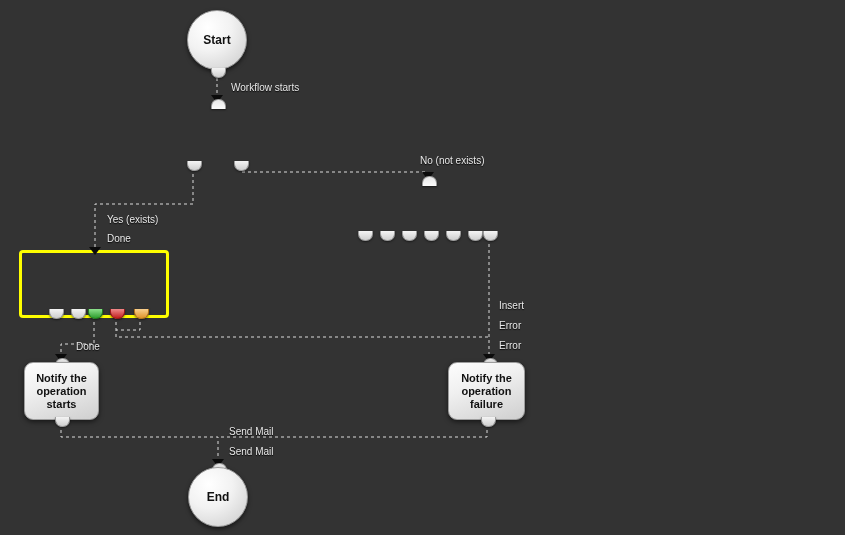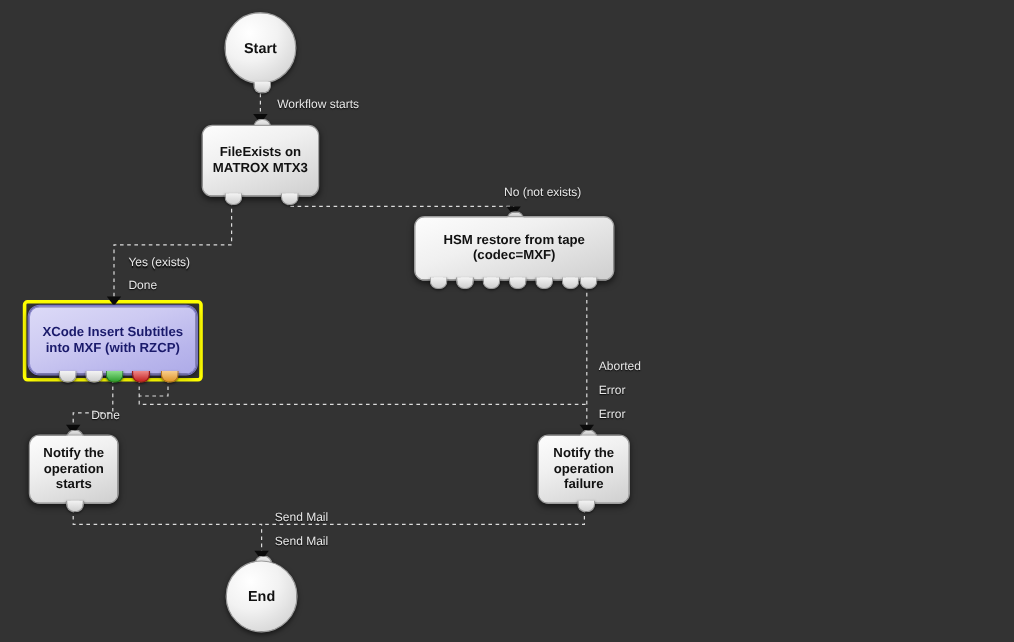--- a/index.html
+++ b/index.html
@@ -111,53 +111,35 @@
     </g>
   </svg>
 
   <div class="node terminator" style="left:187px;top:10px;width:60px;height:60px;">
     <span>Start</span>
   </div>
   <div class="port" style="left:211px;top:68px;"></div>
 
   <div class="arrowhead" style="left:211px;top:95px;"></div>
   <div class="port in" style="left:211px;top:99px;"></div>
-  <div class="node task" style="left:168px;top:104px;width:98px;height:60px;">
-    <div>
-      <div>FileExists on</div>
-      <div>MATROX MTX3</div>
-    </div>
-  </div>
   <div class="port" style="left:187px;top:161px;"></div>
   <div class="port" style="left:234px;top:161px;"></div>
 
   <div class="arrowhead" style="left:422px;top:172px;"></div>
   <div class="port in" style="left:422px;top:176px;"></div>
-  <div class="node task" style="left:345px;top:180px;width:167px;height:54px;">
-    <div>
-      <div>HSM restore from tape</div>
-      <div>(codec=MXF)</div>
-    </div>
-  </div>
   <div class="port" style="left:358px;top:231px;"></div>
   <div class="port" style="left:380px;top:231px;"></div>
   <div class="port" style="left:402px;top:231px;"></div>
   <div class="port" style="left:424px;top:231px;"></div>
   <div class="port" style="left:446px;top:231px;"></div>
   <div class="port" style="left:468px;top:231px;"></div>
   <div class="port" style="left:483px;top:231px;"></div>
 
   <div class="sel-frame" style="left:19px;top:250px;width:150px;height:68px;"></div>
   <div class="arrowhead" style="left:89px;top:247px;"></div>
-  <div class="node task selected" style="left:24px;top:255px;width:140px;height:57px;">
-    <div>
-      <div>XCode Insert Subtitles</div>
-      <div>into MXF (with RZCP)</div>
-    </div>
-  </div>
   <div class="port" style="left:49px;top:309px;"></div>
   <div class="port" style="left:71px;top:309px;"></div>
   <div class="port green" style="left:88px;top:309px;"></div>
   <div class="port red" style="left:110px;top:309px;"></div>
   <div class="port orange" style="left:134px;top:309px;"></div>
 
   <div class="arrowhead" style="left:55px;top:354px;"></div>
   <div class="port in" style="left:55px;top:358px;"></div>
   <div class="node task" style="left:24px;top:362px;width:75px;height:58px;">
     <div>
@@ -182,20 +164,20 @@
   <div class="arrowhead" style="left:212px;top:459px;"></div>
   <div class="port in" style="left:212px;top:463px;"></div>
   <div class="node terminator" style="left:188px;top:467px;width:60px;height:60px;">
     <span>End</span>
   </div>
 
   <div class="elabel" style="left:231px;top:82px;">Workflow starts</div>
   <div class="elabel" style="left:420px;top:155px;">No (not exists)</div>
   <div class="elabel" style="left:107px;top:214px;">Yes (exists)</div>
   <div class="elabel" style="left:107px;top:233px;">Done</div>
-  <div class="elabel" style="left:499px;top:300px;">Aborted</div>
+  <div class="elabel" style="left:499px;top:300px;">Insert</div>
   <div class="elabel" style="left:499px;top:320px;">Error</div>
   <div class="elabel" style="left:499px;top:340px;">Error</div>
   <div class="elabel" style="left:76px;top:341px;">Done</div>
   <div class="elabel" style="left:229px;top:426px;">Send Mail</div>
   <div class="elabel" style="left:229px;top:446px;">Send Mail</div>
 
 </div>
 
 </body></html>

